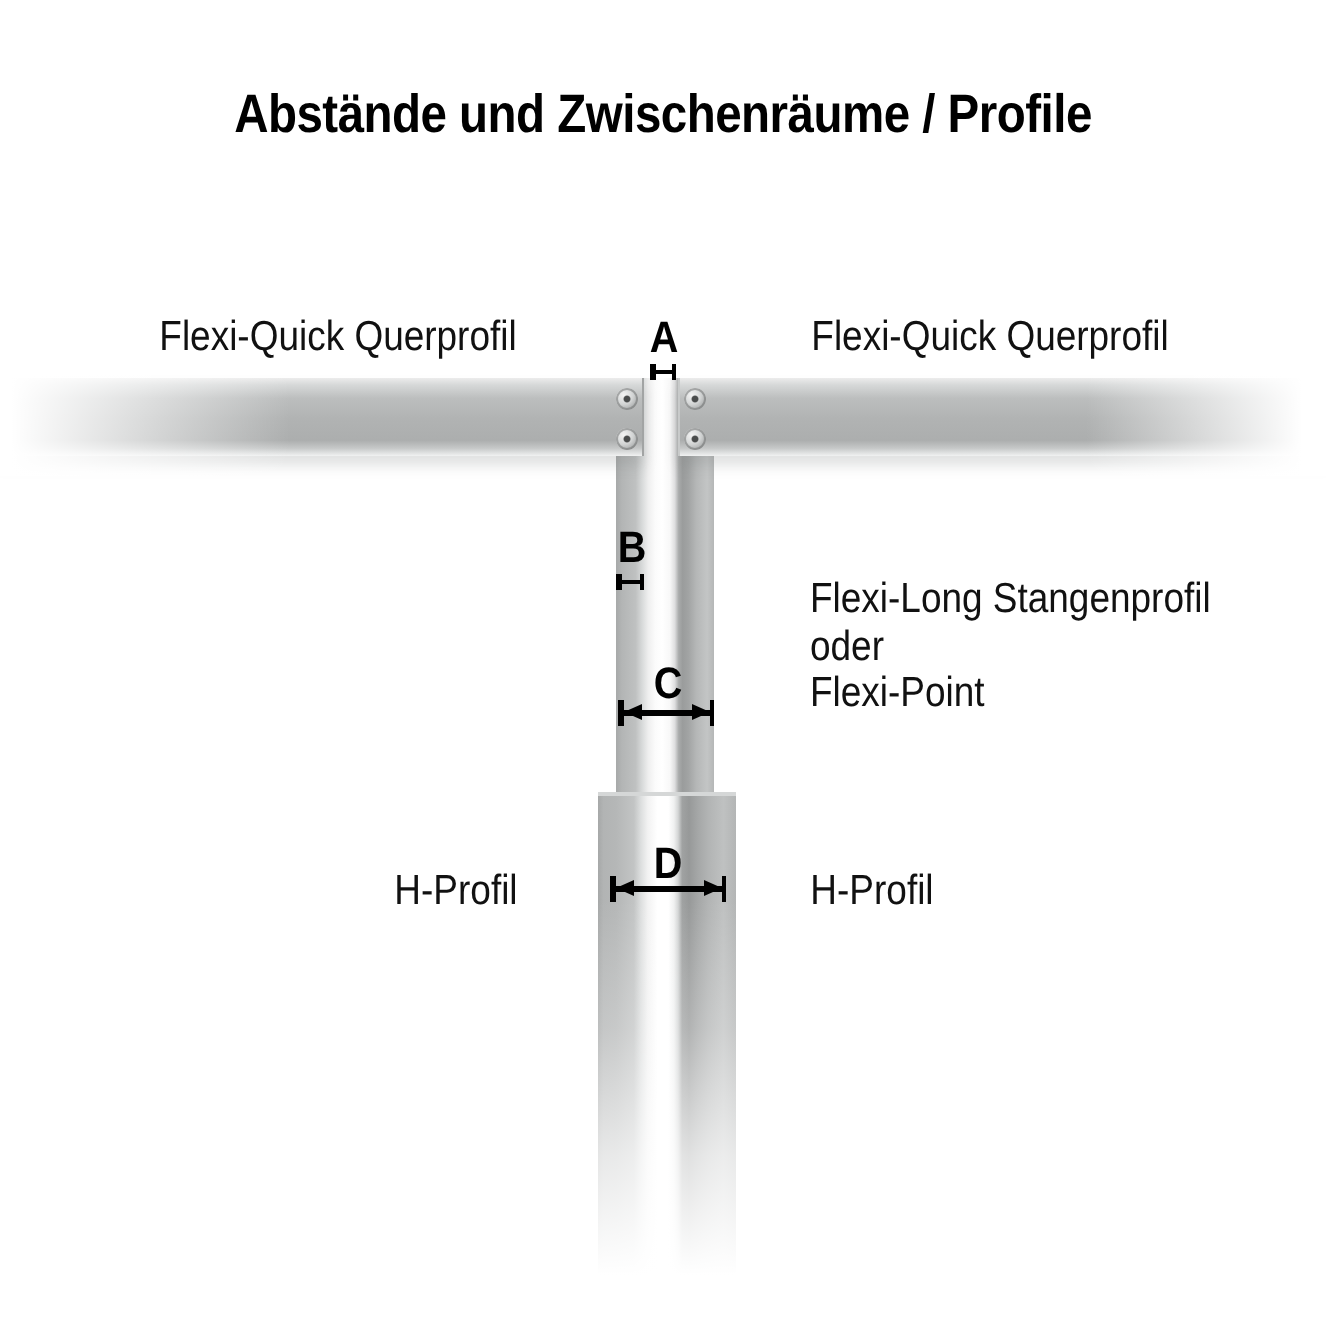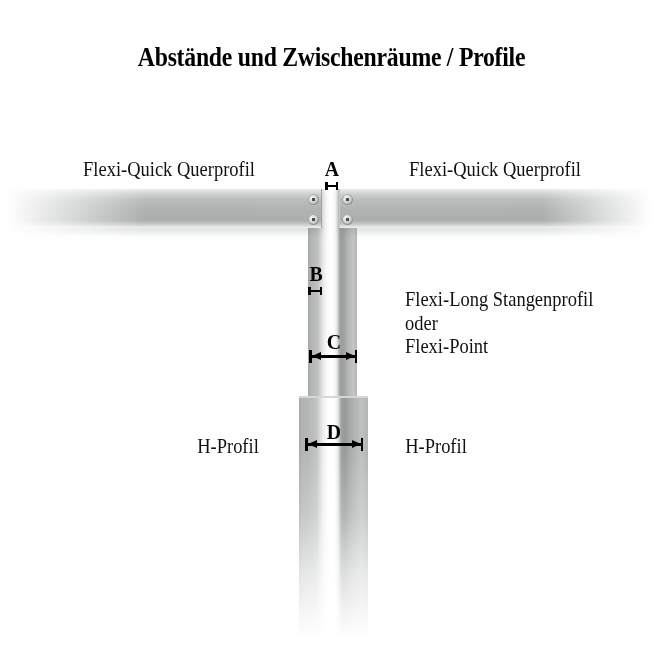--- a/index.html
+++ b/index.html
@@ -1,17 +1,17 @@
 <!DOCTYPE html>
 <html><head>
 <meta charset="utf-8">
 <style>
   html,body{margin:0;padding:0;background:#fff;}
   .canvas{position:relative;width:663px;height:663px;background:#fff;overflow:hidden;
-          font-family:Liberation Serif, serif;color:#000;}
+          font-family:Liberation Sans, sans-serif;color:#000;}
 
   
   .title{position:absolute;top:42px;left:0;right:0;margin:0;text-align:center;
          font-size:27px;font-weight:bold;letter-spacing:-0.3px;
          transform:scaleX(0.88);transform-origin:center;z-index:10;}
   .lbl{position:absolute;font-size:21px;line-height:24px;color:#111;
        transform:scaleX(0.88);transform-origin:center;z-index:10;white-space:nowrap;}
   .lbl.center{text-align:center;}
   .lbl.left-origin{transform-origin:left center;}
   .dim-label{position:absolute;font-size:22px;font-weight:bold;text-align:center;

